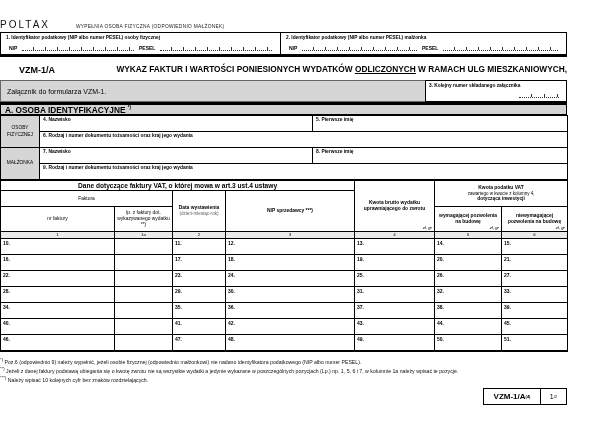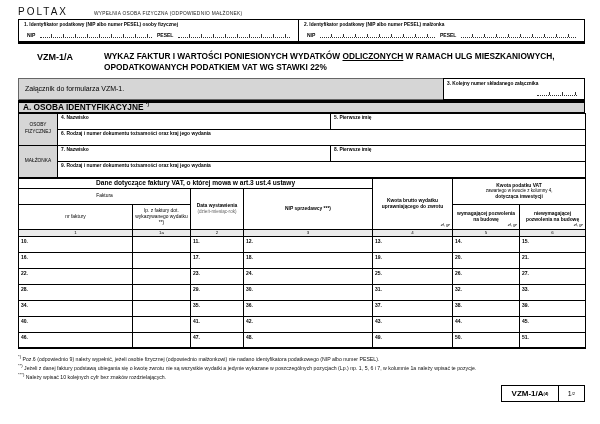--- a/index.html
+++ b/index.html
@@ -1,39 +1,39 @@
 <!DOCTYPE html>
 <html><head>
 <meta charset="utf-8">
 <style>
   * { box-sizing: border-box; margin: 0; padding: 0; }
   html,body { width: 600px; height: 424px; background: #fff; }
   body { font-family: "Liberation Sans", sans-serif; color:#000; overflow:hidden; position:relative; }
-  .form { margin-left: 18px; width: 567px; padding-top: 6px; }
+  .form { width: 567px; padding-top: 19px; }
 
   
   .brandrow { display:flex; align-items:baseline; height:13px; }
   .brand { font-size:10px; letter-spacing:2px; color:#111; }
   .fillnote { font-size:4.8px; margin-left:26px; letter-spacing:.3px; color:#222; }
 
   
   .idrow { display:flex; border:1px solid #000; border-bottom:3px solid #000; height:25px; }
   .idbox { display:flex; flex-direction:column; }
   .idbox.left { width:280px; border-right:1px solid #000; }
   .idbox.right { flex:1; }
   .idlabel { font-size:4.8px; font-weight:bold; padding:2px 0 0 5px; }
   .idline { display:flex; align-items:flex-end; flex:1; padding:0 8px 3px 8px; gap:5px; }
   .idline .lbl { font-size:5px; font-weight:bold; line-height:1; }
   .digit-line { flex:1; height:6px; border-bottom:1px dotted #333;
     background: repeating-linear-gradient(to right, transparent 0 11px, #333 11px 12px) left bottom / 100% 3px no-repeat; }
 
   
   .titlerow { display:flex; margin-top:7px; }
   .formcode { width:86px; padding-left:19px; font-size:9px; font-weight:bold; padding-top:1px; }
-  .titletext { flex:1; text-align:left; font-size:8.3px; font-weight:bold; line-height:1.3; }
+  .titletext { flex:1; text-align:right; font-size:8.3px; font-weight:bold; line-height:1.3; }
   .titletext .u { text-decoration:underline; }
 
   
   .attachrow { display:flex; margin-top:5px; height:22px; }
   .attach-left { flex:1; background:#d6d6d6; border:1px solid #666; border-right:none; display:flex; align-items:center; padding-left:6px; font-size:7px; }
   .attach-right { width:142px; border:1px solid #000; background:#fff; position:relative; }
   .attach-right .idlabel { padding:2px 0 0 3px; }
   .attach-line { position:absolute; right:7px; bottom:3px; width:40px; height:6px; border-bottom:1px dotted #333;
     background: repeating-linear-gradient(to right, transparent 0 12px, #333 12px 13px) left bottom / 100% 3px no-repeat; }
 
@@ -109,21 +109,20 @@
         <span class="lbl">PESEL</span>
         <span class="digit-line"></span>
       </div>
     </div>
   </div>
 
   <div class="titlerow">
     <div class="formcode">VZM-1/A</div>
     <div class="titletext">
       <span>WYKAZ FAKTUR I WARTOŚCI PONIESIONYCH WYDATKÓW </span><span class="u">ODLICZONYCH</span><span> W RAMACH ULG MIESZKANIOWYCH,</span><br>
-      <span>OPODATKOWANYCH PODATKIEM VAT WG STAWKI 22%</span>
     </div>
   </div>
 
   <div class="attachrow">
     <div class="attach-left">Załącznik do formularza VZM-1.</div>
     <div class="attach-right">
       <div class="idlabel">3. Kolejny numer składanego załącznika</div>
       <span class="attach-line"></span>
     </div>
   </div>

